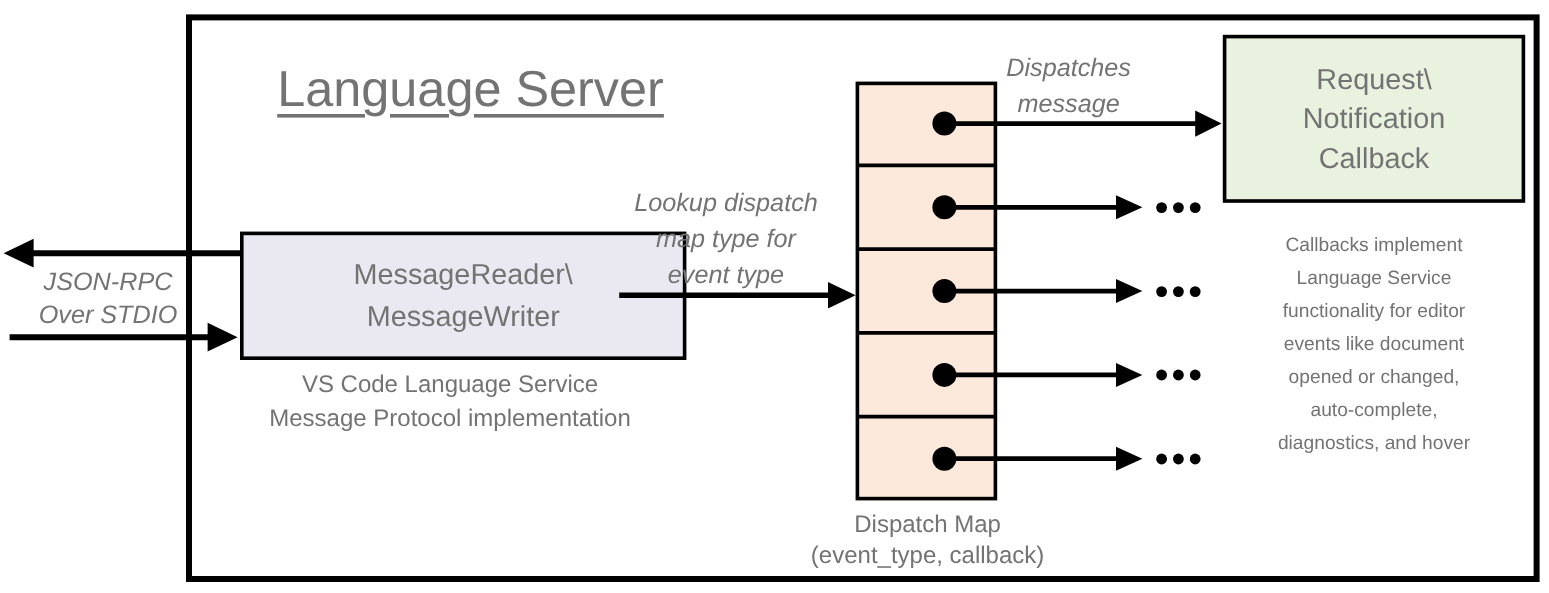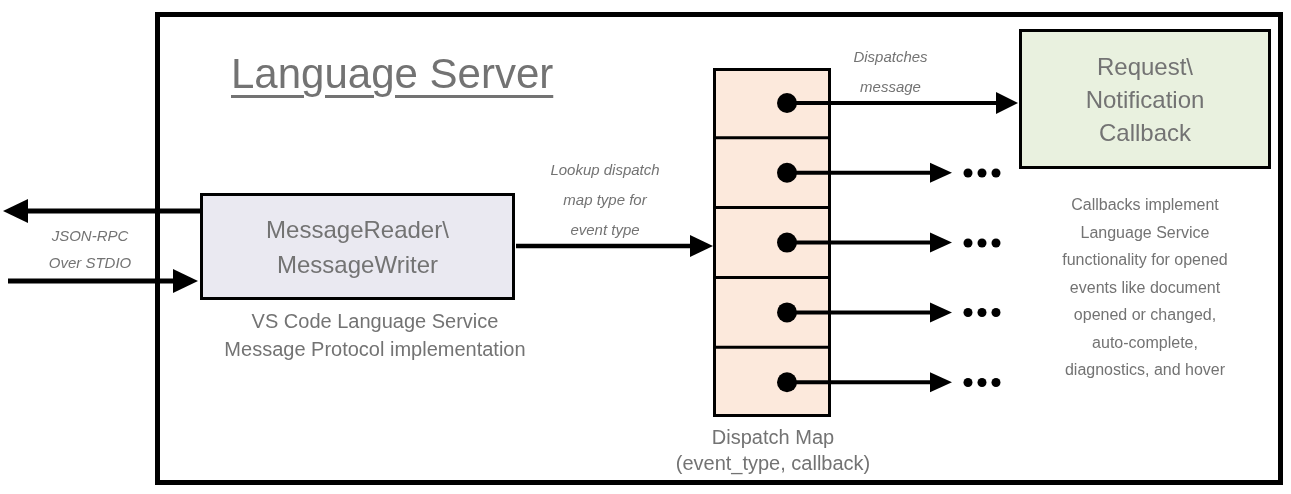--- a/index.html
+++ b/index.html
@@ -23,21 +23,21 @@
     text-decoration-thickness:3px;
     text-underline-offset:7px;
     white-space:nowrap;
   }
   .node{
     box-sizing:border-box;border:3px solid #000;
     display:flex;flex-direction:column;align-items:center;justify-content:center;
     text-align:center;
   }
   .reader-box{
-    left:200px;top:193px;width:315px;height:107px;
+    left:200px;top:193px;width:372px;height:107px;
     background:#EAE9F1;
     font-size:24px;line-height:35px;
   }
   .callback-box{
     left:1019px;top:29px;width:252px;height:140px;
     background:#E9F1DF;
     font-size:24px;line-height:33px;
   }
   .dispatch-box{
     left:713px;top:68px;width:118px;height:349px;
@@ -47,21 +47,21 @@
   .caption{
     font-size:20px;line-height:28px;text-align:center;
   }
   .reader-caption{left:205px;top:307px;width:340px;}
   .dispatch-caption{left:653px;top:424px;width:240px;line-height:26px;}
   .note{
     left:1024px;top:191px;width:242px;
     font-size:16px;line-height:27.5px;text-align:center;
   }
   .annot{
-    font-style:italic;font-size:15px;line-height:27px;text-align:center;
+    font-style:italic;font-size:21px;line-height:27px;text-align:center;
   }
   .json-rpc-label{left:15px;top:222px;width:150px;}
   .lookup-label{left:515px;top:155px;width:180px;line-height:30px;}
   .dispatches-label{left:808px;top:42px;width:165px;line-height:30px;}
   svg.overlay{left:0;top:0;pointer-events:none;}
 </style>
 </head>
 <body>
 
 <div class="canvas">
@@ -103,21 +103,21 @@
 
   <div class="abs node callback-box">
     <div>Request\</div>
     <div>Notification</div>
     <div>Callback</div>
   </div>
 
   <div class="abs note">
     <div>Callbacks implement</div>
     <div>Language Service</div>
-    <div>functionality for opened</div>
+    <div>functionality for editor</div>
     <div>events like document</div>
     <div>opened or changed,</div>
     <div>auto-complete,</div>
     <div>diagnostics, and hover</div>
   </div>
 
   <svg class="abs overlay" width="1291" height="494" viewBox="0 0 1291 494">
 
     <g stroke="#000" stroke-width="3">
       <line x1="714" y1="137.8" x2="830" y2="137.8"></line>

